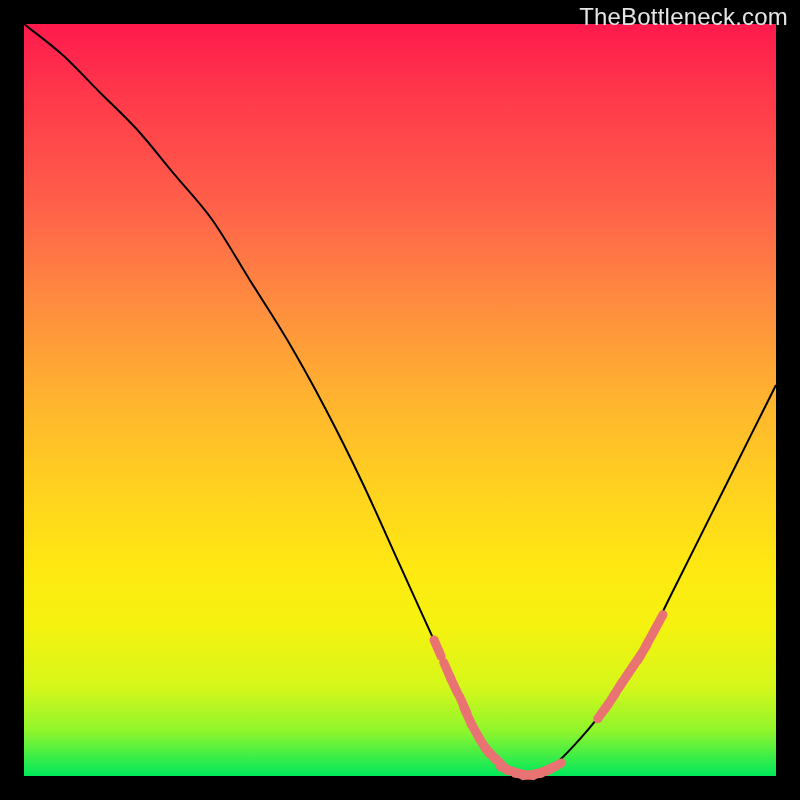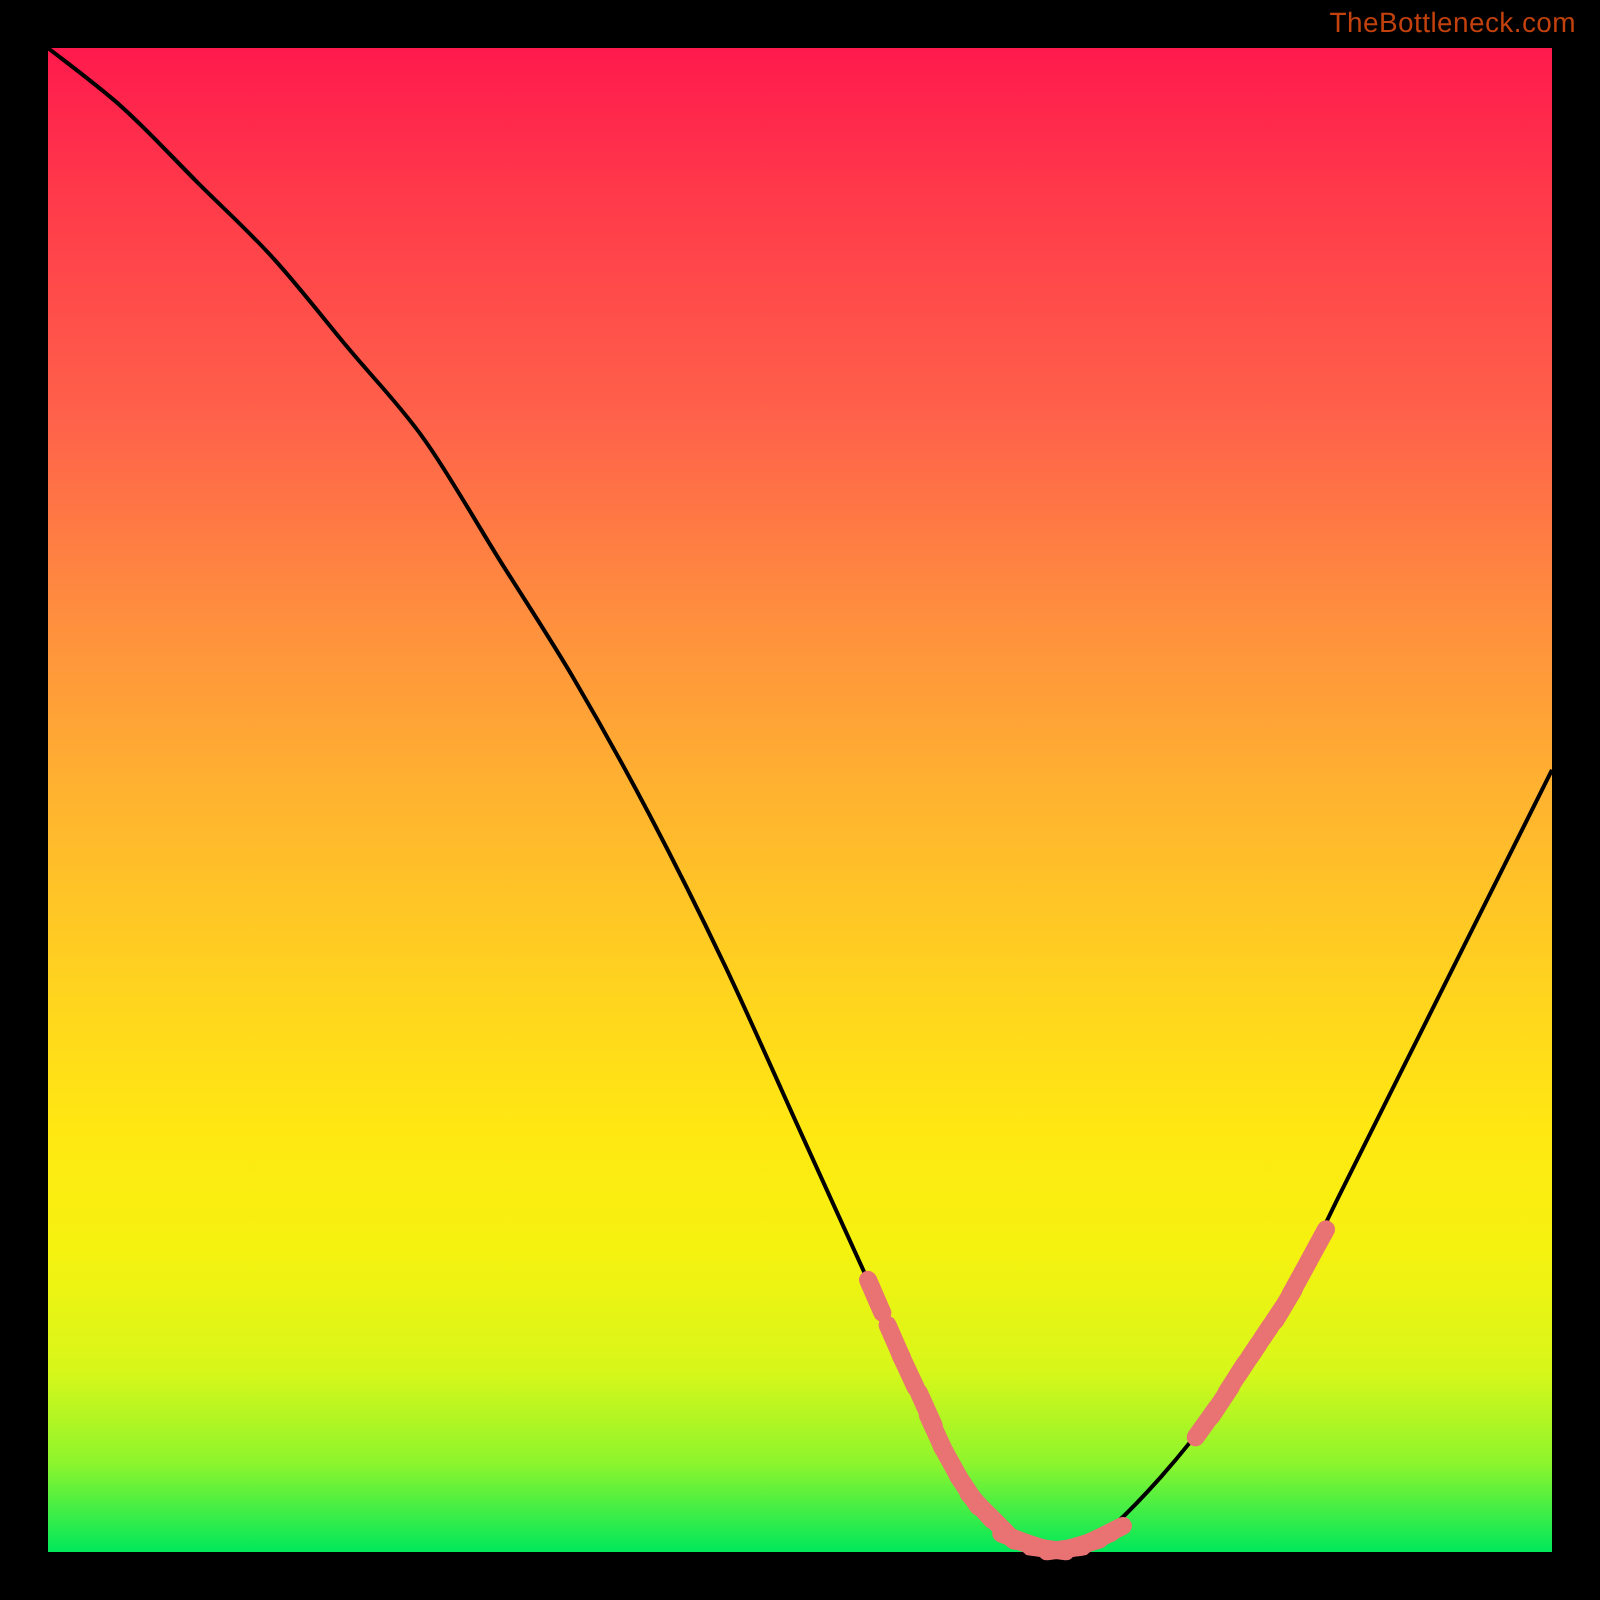--- a/index.html
+++ b/index.html
@@ -44,22 +44,22 @@
     left: 0;
     top: 0;
     width: 752px;
     height: 752px;
     overflow: visible;
   }
   .watermark {
     position: absolute;
     top: 3px;
     right: 12px;
-    color: #c2410c;
-    font-size: 14px;
+    color: #e5e5e5;
+    font-size: 24px;
     letter-spacing: 0.2px;
     font-family: Arial, Helvetica, sans-serif;
   }
 </style>
 </head>
 <body>
 
 <div class="frame">
   <div class="plot-area">
     <svg class="curve" viewBox="0 0 752 752">

